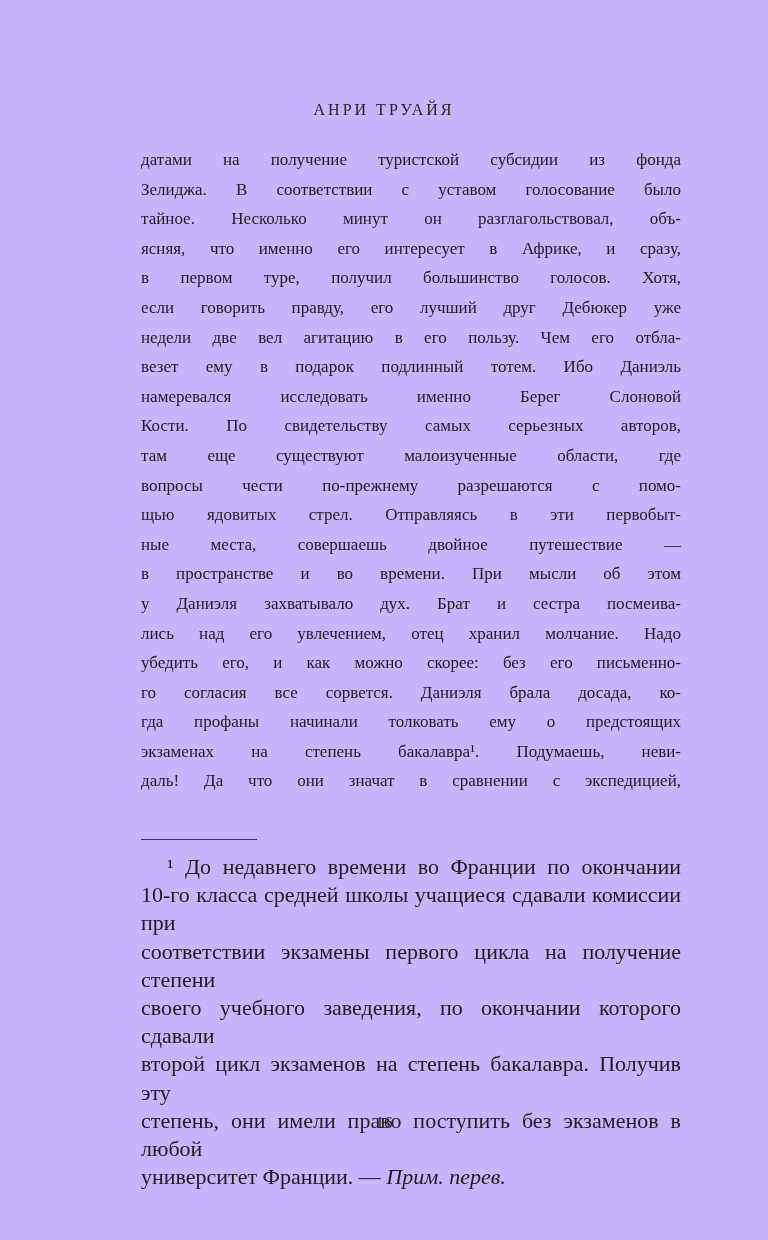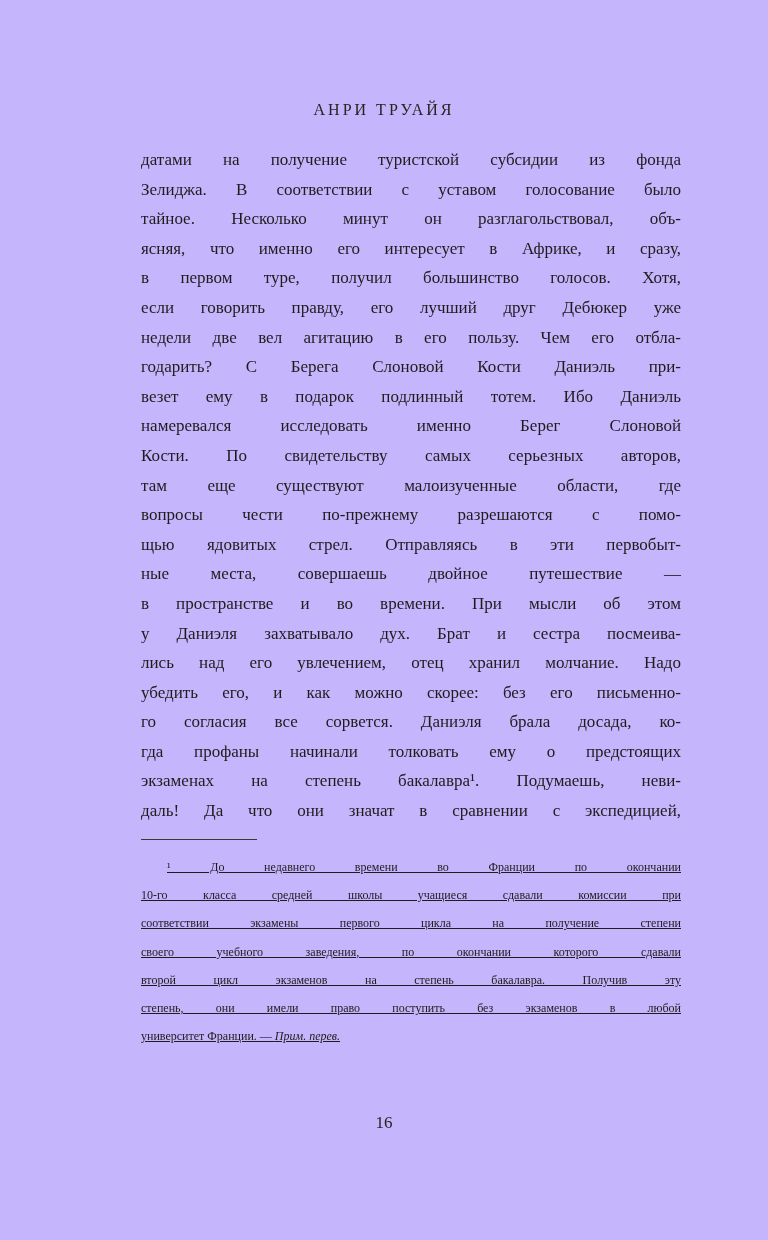--- a/index.html
+++ b/index.html
@@ -43,23 +43,22 @@
     top: 839px;
     left: 141px;
     width: 116px;
     border-top: 1.5px solid #3a3834;
   }
   .footnote {
     position: absolute;
     top: 853px;
     left: 141px;
     width: 540px;
-    font-size: 12px;
+    font-size: 22px;
     line-height: 28.2px;
-    text-decoration: underline;
   }
   .fn-lines div.line:first-of-type {
     text-indent: 26px;
   }
   .footnote .last {
     text-align: right;
     text-align-last: left;
   }
   .page-number {
     position: absolute;
@@ -87,21 +86,20 @@
       <div class="line">тайное. Несколько минут он разглагольствовал, объ-</div>
 
       <div class="line">ясняя, что именно его интересует в Африке, и сразу,</div>
 
       <div class="line">в первом туре, получил большинство голосов. Хотя,</div>
 
       <div class="line">если говорить правду, его лучший друг Дебюкер уже</div>
 
       <div class="line">недели две вел агитацию в его пользу. Чем его отбла-</div>
 
-      <div class="line">годарить? С Берега Слоновой Кости Даниэль при-</div>
 
       <div class="line">везет ему в подарок подлинный тотем. Ибо Даниэль</div>
 
       <div class="line">намеревался исследовать именно Берег Слоновой</div>
 
       <div class="line">Кости. По свидетельству самых серьезных авторов,</div>
 
       <div class="line">там еще существуют малоизученные области, где</div>
 
       <div class="line">вопросы чести по-прежнему разрешаются с помо-</div>

